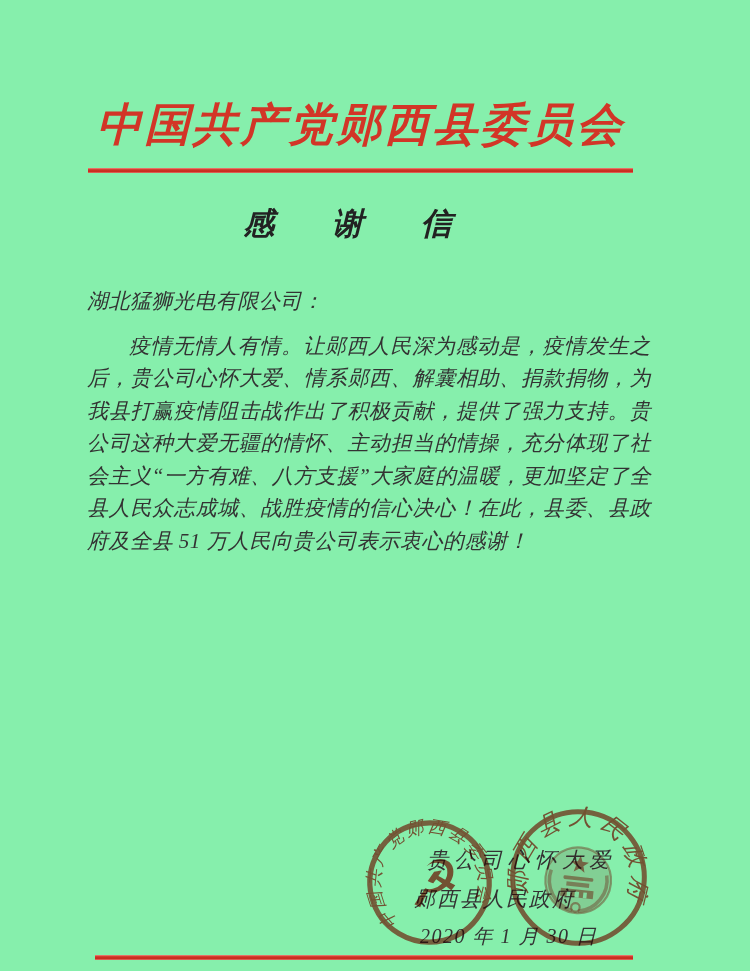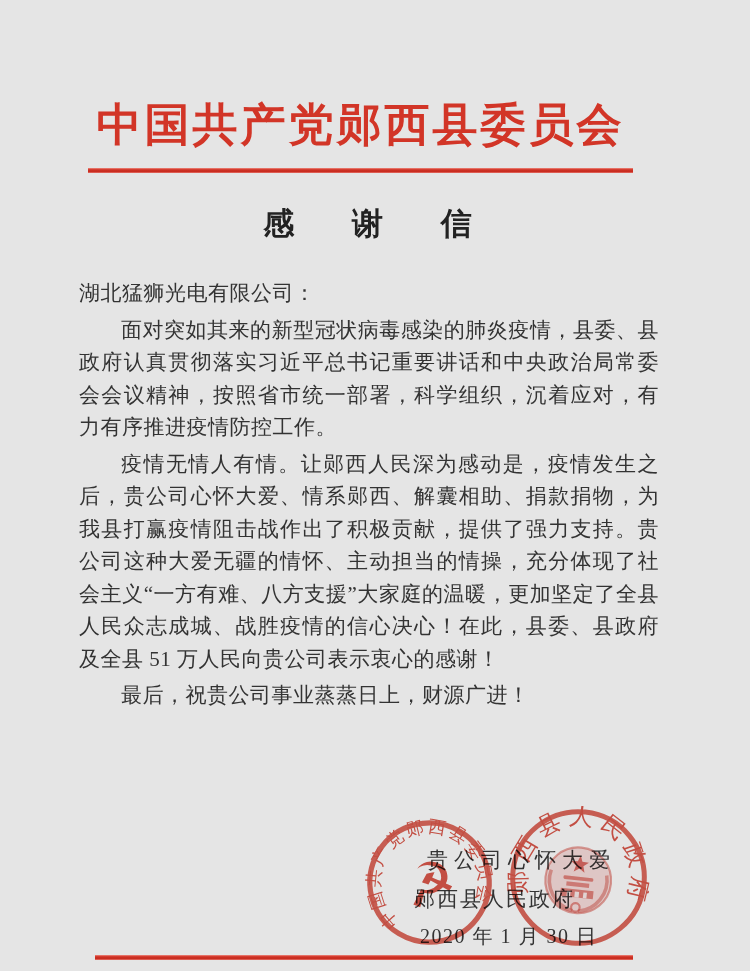--- a/index.html
+++ b/index.html
@@ -2,58 +2,58 @@
 <html><head>
 <meta charset="utf-8">
 <style>
   html,body{margin:0;padding:0;}
   body{
     width:750px;height:971px;
     background:#ffffff;
     font-family:"Liberation Serif","DejaVu Serif",serif;
     position:relative;overflow:hidden;
   }
-  .page{position:absolute;inset:0;background:#e5e5e5;}
+  .page{position:absolute;inset:0;background:#86efac;font-style:italic;}
 
   .org-header{
     position:absolute;left:88px;top:95px;width:545px;
     text-align:center;
     font-family:"Liberation Sans","DejaVu Sans",sans-serif;
     font-weight:bold;
     font-size:45px;
     letter-spacing:3px;
     color:#d23527;
     white-space:nowrap;
   }
   .red-rule{
     position:absolute;height:5px;
     background:linear-gradient(to bottom,#ef8a80 0%,#cf3124 35%,#c82d20 70%,#e7736a 100%);
   }
   .rule-top{left:88px;top:168px;width:545px;}
   .rule-bottom{left:95px;top:955px;width:538px;}
 
   .letter-title{
-    position:absolute;left:96px;top:203px;width:545px;
+    position:absolute;left:76px;top:203px;width:545px;
     text-align:center;
     font-size:31px;
     font-weight:bold;
     color:#222;
     word-spacing:46px;
     letter-spacing:2px;
   }
 
   .letter-body{
     position:absolute;left:75px;top:273px;width:588px;
     font-size:21px;
     line-height:32.5px;
     color:#333333;
     text-align:justify;
     letter-spacing:0.5px;
   }
-  .letter-body p{margin:4px;}
+  .letter-body p{margin:12px;}
   .letter-body p.para{text-indent:2em;}
 
   .sig-line{
     position:absolute;
     font-size:21px;
     color:#333333;
     white-space:nowrap;
   }
   .sig-committee{left:427px;top:846px;letter-spacing:6px;}
   .sig-government{left:414px;top:885px;letter-spacing:2px;}
@@ -75,23 +75,21 @@
 <div class="page">
 
   <div class="org-header">中国共产党郧西县委员会</div>
 
   <div class="red-rule rule-top"></div>
 
   <div class="letter-title">感 谢 信</div>
 
   <div class="letter-body">
     <p class="salutation">湖北猛狮光电有限公司：</p>
-    <p class="para">面对突如其来的新型冠状病毒感染的肺炎疫情，县委、县政府认真贯彻落实习近平总书记重要讲话和中央政治局常委会会议精神，按照省市统一部署，科学组织，沉着应对，有力有序推进疫情防控工作。</p>
     <p class="para">疫情无情人有情。让郧西人民深为感动是，疫情发生之后，贵公司心怀大爱、情系郧西、解囊相助、捐款捐物，为我县打赢疫情阻击战作出了积极贡献，提供了强力支持。贵公司这种大爱无疆的情怀、主动担当的情操，充分体现了社会主义“一方有难、八方支援”大家庭的温暖，更加坚定了全县人民众志成城、战胜疫情的信心决心！在此，县委、县政府及全县 51 万人民向贵公司表示衷心的感谢！</p>
-    <p class="para">最后，祝贵公司事业蒸蒸日上，财源广进！</p>
   </div>
 
   <div class="sig-line sig-committee">贵公司心怀大爱</div>
   <div class="sig-line sig-government">郧西县人民政府</div>
   <div class="sig-line sig-date">2020 年 1 月 30 日</div>
 
   <div class="seal seal-party">
     <svg viewBox="0 0 200 200">
       <circle cx="100" cy="100" r="91" fill="none" stroke="#d6483a" stroke-width="8" opacity="0.9"></circle>
       <defs>

